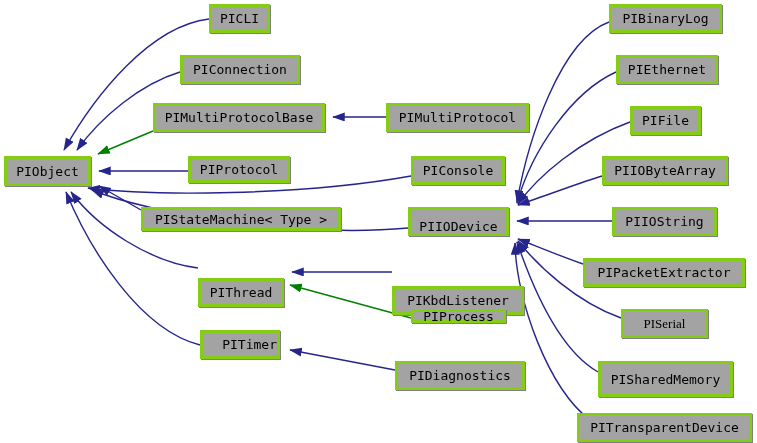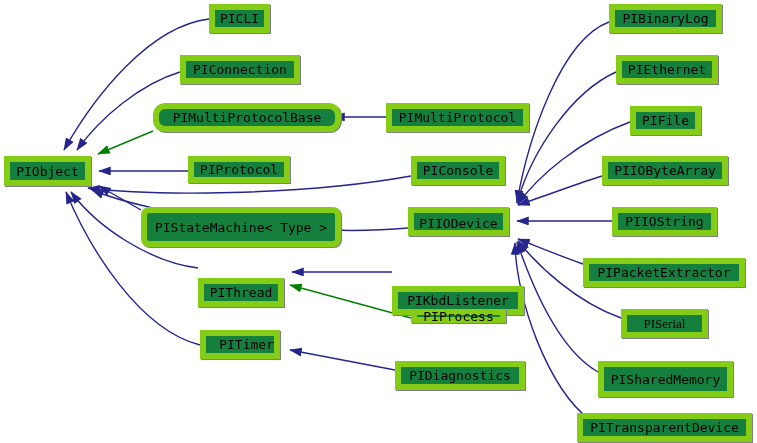--- a/index.html
+++ b/index.html
@@ -18,22 +18,22 @@
   #edges {
     position: absolute;
     left: 0;
     top: 0;
     width: 757px;
     height: 443px;
   }
   .node {
     position: absolute;
     box-sizing: border-box;
-    background: #15803d;
-    border: 6px solid #84cc16;
+    background: #a3a3a3;
+    border: 3px solid #84cc16;
     box-shadow: 1px 1px 0 0 #808080;
     display: flex;
     align-items: center;
     justify-content: center;
     color: #000000;
     font-size: 13px;
     line-height: 1;
     letter-spacing: 0px;
     white-space: nowrap;
     z-index: 2;
@@ -80,27 +80,27 @@
   <div id="node-layer">
       <div class="node" style="left: 4px; top: 156px; width: 87px; height: 30px;">
         <span>PIObject</span>
       </div>
       <div class="node" style="left: 209px; top: 4px; width: 61px; height: 29px;">
         <span>PICLI</span>
       </div>
       <div class="node" style="left: 180px; top: 55px; width: 120px; height: 29px;">
         <span>PIConnection</span>
       </div>
-      <div class="node" style="left: 153px; top: 103px; width: 188px; height: 29px; border-radius: 12px;">
+      <div class="node" style="left: 153px; top: 103px; width: 172px; height: 29px;">
         <span>PIMultiProtocolBase</span>
       </div>
       <div class="node" style="left: 188px; top: 156px; width: 102px; height: 27px;">
         <span>PIProtocol</span>
       </div>
-      <div class="node" style="left: 141px; top: 207px; width: 200px; height: 40px; border-radius: 8px;">
+      <div class="node" style="left: 141px; top: 207px; width: 200px; height: 24px;">
         <span>PIStateMachine&lt; Type &gt;</span>
       </div>
       <div class="node" style="left: 198px; top: 258px; width: 86px; height: 29px; margin-top: 20px;">
         <span>PIThread</span>
       </div>
       <div class="node" style="left: 200px; top: 330px; width: 80px; height: 29px; justify-content: flex-end;">
         <span>PITimer</span>
       </div>
       <div class="node" style="left: 386px; top: 103px; width: 143px; height: 29px;">
         <span>PIMultiProtocol</span>

